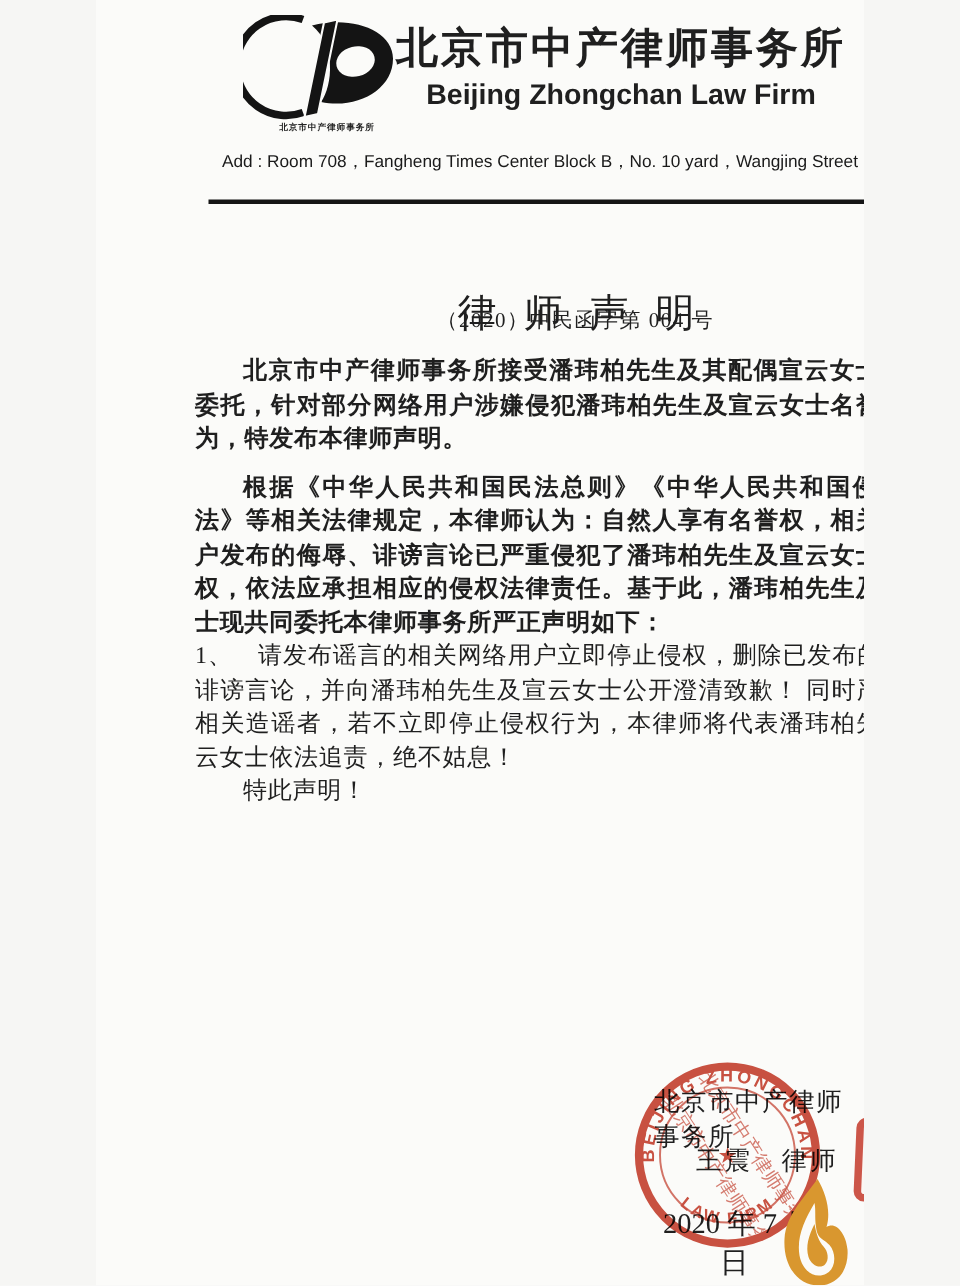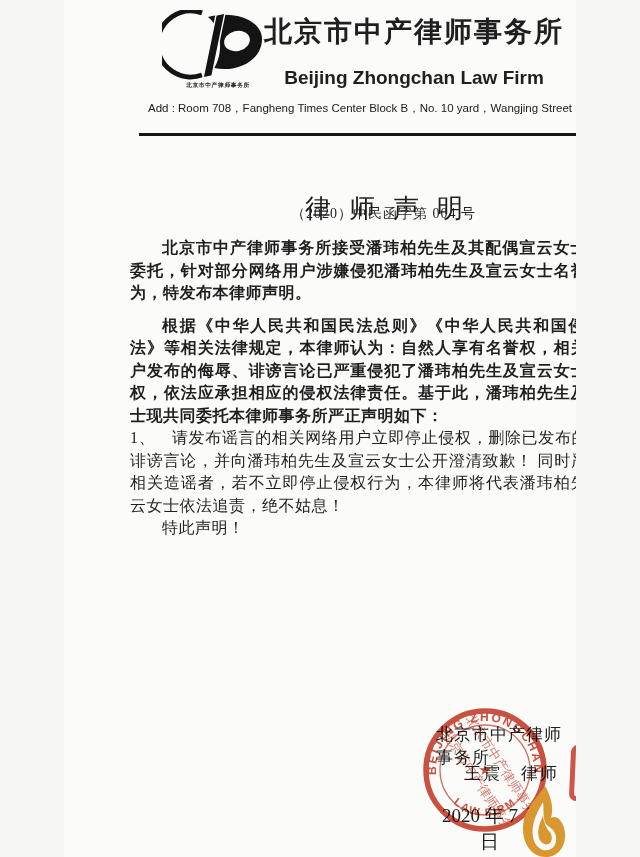--- a/index.html
+++ b/index.html
@@ -12,21 +12,21 @@
   
   .logo-wrap{position:absolute;left:98px;top:10px;width:112px;}
   .logo-wrap svg{display:block;}
   .logo-caption{
     margin-top:1px;text-align:center;font-size:10px;transform:scale(0.58);
     transform-origin:center top;letter-spacing:1px;color:#222;white-space:nowrap;
     font-family:"Liberation Sans",sans-serif;font-weight:bold;
   }
   .firm-names{position:absolute;left:200px;top:13px;width:300px;text-align:center;}
   .firm-cn{font-size:28px;font-weight:bold;letter-spacing:2px;white-space:nowrap;}
-  .firm-en{margin-top:16px;font-size:19px;font-weight:bold;
+  .firm-en{margin-top:2px;font-size:19px;font-weight:bold;
     font-family:"Liberation Sans","DejaVu Sans",sans-serif;white-space:nowrap;}
   .addr{position:absolute;left:84px;top:101px;width:510px;
     font-family:"Liberation Sans","DejaVu Sans",sans-serif;
     font-size:11.5px;line-height:15px;color:#1a1a1a;white-space:nowrap;}
   .rule{position:absolute;left:75px;top:133px;width:504px;height:3px;background:#151515;}
   
   .doc-title{position:absolute;left:0;top:168px;width:640px;text-align:center;
     font-size:26px;letter-spacing:18px;text-indent:18px;font-weight:normal;margin-top:23px;}
   .ref-no{position:absolute;right:100px;top:205px;font-size:14px;letter-spacing:1px;}
   .content{position:absolute;left:66px;top:237px;width:508px;

